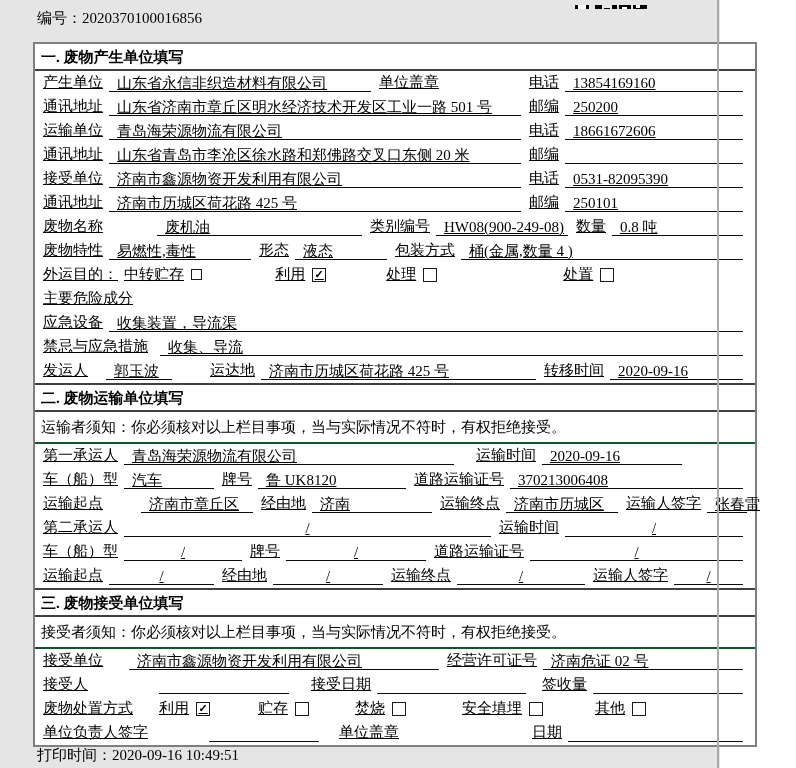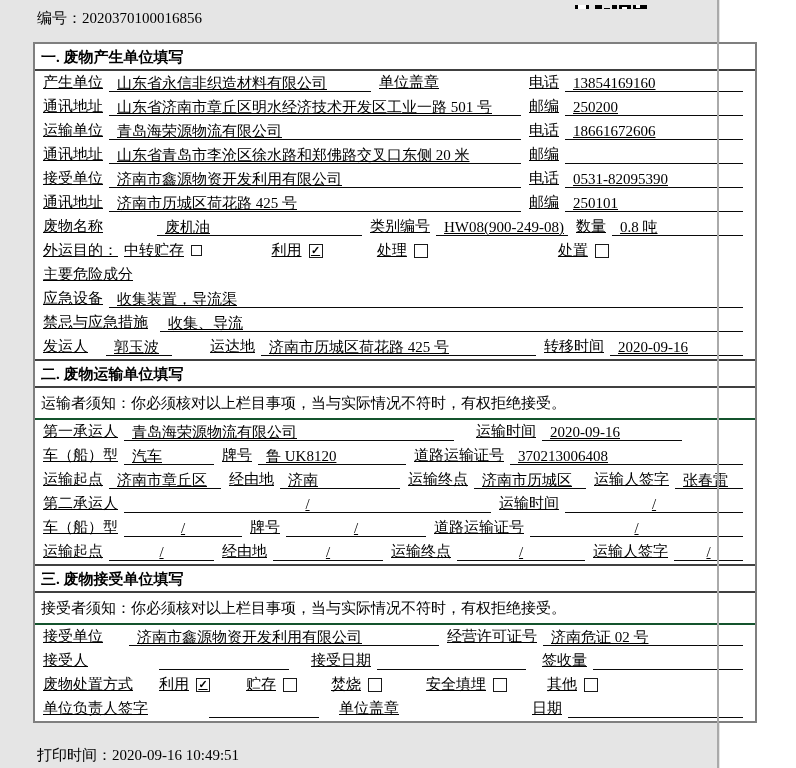--- a/index.html
+++ b/index.html
@@ -16,21 +16,21 @@
   .section{border-top:2px solid #404040;}
   .section:first-child{border-top:none;}
   .sec-title{font-size:15px;font-weight:700;line-height:18px;padding:4px 6px 3px 6px;border-bottom:2px solid #404040;}
   .notice{font-size:15px;line-height:19px;padding:6px 6px 5px 6px;border-bottom:2px solid #14532d;}
 
   .row{display:flex;align-items:flex-end;height:24px;padding:0 6px;box-sizing:border-box;font-size:15px;text-decoration:underline;}
   .lbl{white-space:nowrap;margin:0 6px 3px 2px;flex:0 0 auto;}
   .val{border-bottom:1px solid #0a0a0a;white-space:nowrap;padding:0 2px 1px 8px;margin:0 6px 3px 0;min-width:24px;height:18px;line-height:18px;box-sizing:border-box;overflow:visible;}
   .val.ctr{text-align:center;padding-left:2px;}
   .gap{flex:0 0 10px;}
-  .opt{display:flex;align-items:center;margin:0 4px 3px 0;flex:0 0 auto;}
+  .opt{display:flex;align-items:center;margin:0 16px 3px 0;flex:0 0 auto;}
   .olbl{white-space:nowrap;}
   .cb{display:inline-block;width:12px;height:12px;border:1.5px solid #1a1a1a;margin-left:7px;font-size:11px;line-height:11px;text-align:center;box-sizing:content-box;}
   .cb.sm{width:9px;height:9px;margin-bottom:0;}
   .cb.on{font-weight:700;}
 
   
   .print-time{position:absolute;left:37px;top:746px;font-size:15px;white-space:nowrap;}
   .page-edge{position:absolute;right:1px;top:0;width:2px;height:768px;background:#aaaaaa;}
 </style>
 </head>
@@ -100,20 +100,28 @@
           </div>
           <div class="row">
             <span class="lbl">废物名称</span>
             <span class="val" style="flex: 0 0 205px; margin-left: 48px;">废机油</span>
             <span class="lbl">类别编号</span>
             <span class="val" style="flex: 0 0 132px;">HW08(900-249-08)</span>
             <span class="lbl">数量</span>
             <span class="val" style="flex: 1 0 40px;">0.8 吨</span>
           </div>
           <div class="row">
+            <span class="lbl">废物特性</span>
+            <span class="val" style="flex: 0 0 142px;">易燃性,毒性</span>
+            <span class="lbl">形态</span>
+            <span class="val" style="flex: 0 0 92px;">液态</span>
+            <span class="lbl">包装方式</span>
+            <span class="val" style="flex: 1 0 40px;">桶(金属,数量 4 )</span>
+          </div>
+          <div class="row">
             <span class="lbl">外运目的：</span>
             <span class="opt">
               <span class="olbl">中转贮存</span>
               <span class="cb sm"></span>
             </span>
             <span class="gap" style="flex: 1.3 0 0px;"></span>
             <span class="opt">
               <span class="olbl">利用</span>
               <span class="cb on">✓</span>
             </span>
@@ -169,21 +177,21 @@
           <div class="row">
             <span class="lbl">车（船）型</span>
             <span class="val" style="flex: 0 0 90px;">汽车</span>
             <span class="lbl">牌号</span>
             <span class="val" style="flex: 0 0 148px;">鲁 UK8120</span>
             <span class="lbl">道路运输证号</span>
             <span class="val" style="flex: 1 0 40px;">370213006408</span>
           </div>
           <div class="row">
             <span class="lbl">运输起点</span>
-            <span class="val" style="flex: 0 0 112px;">济南市章丘区</span>
+            <span class="val" style="flex: 0 0 112px; margin-left: 32px;">济南市章丘区</span>
             <span class="lbl">经由地</span>
             <span class="val" style="flex: 0 0 120px;">济南</span>
             <span class="lbl">运输终点</span>
             <span class="val" style="flex: 0 0 112px;">济南市历城区</span>
             <span class="lbl">运输人签字</span>
             <span class="val" style="flex: 1 0 40px;">张春雷</span>
           </div>
           <div class="row">
             <span class="lbl">第二承运人</span>
             <span class="val ctr" style="flex: 1 0 40px;">/</span>

